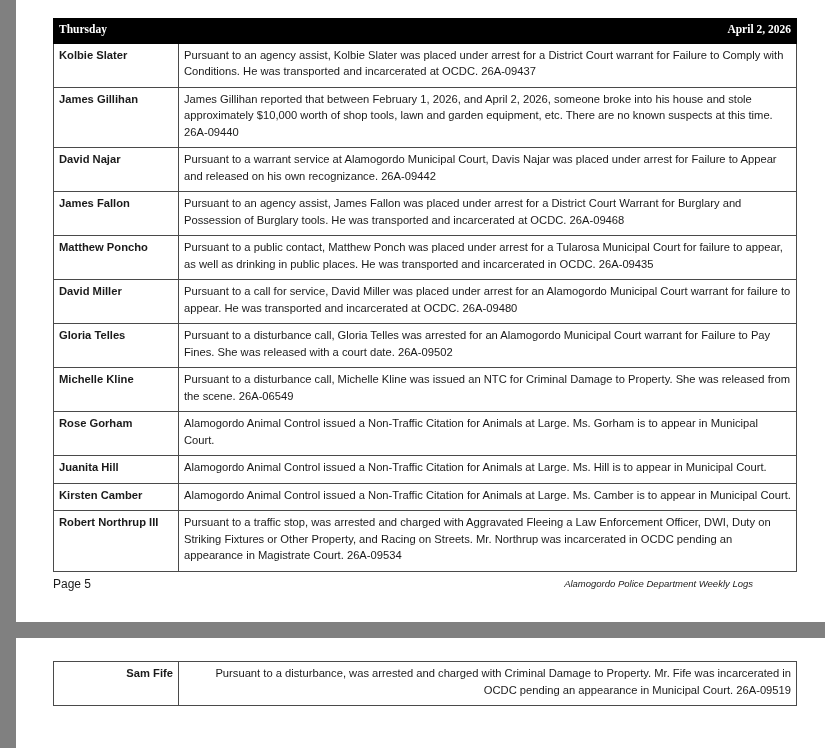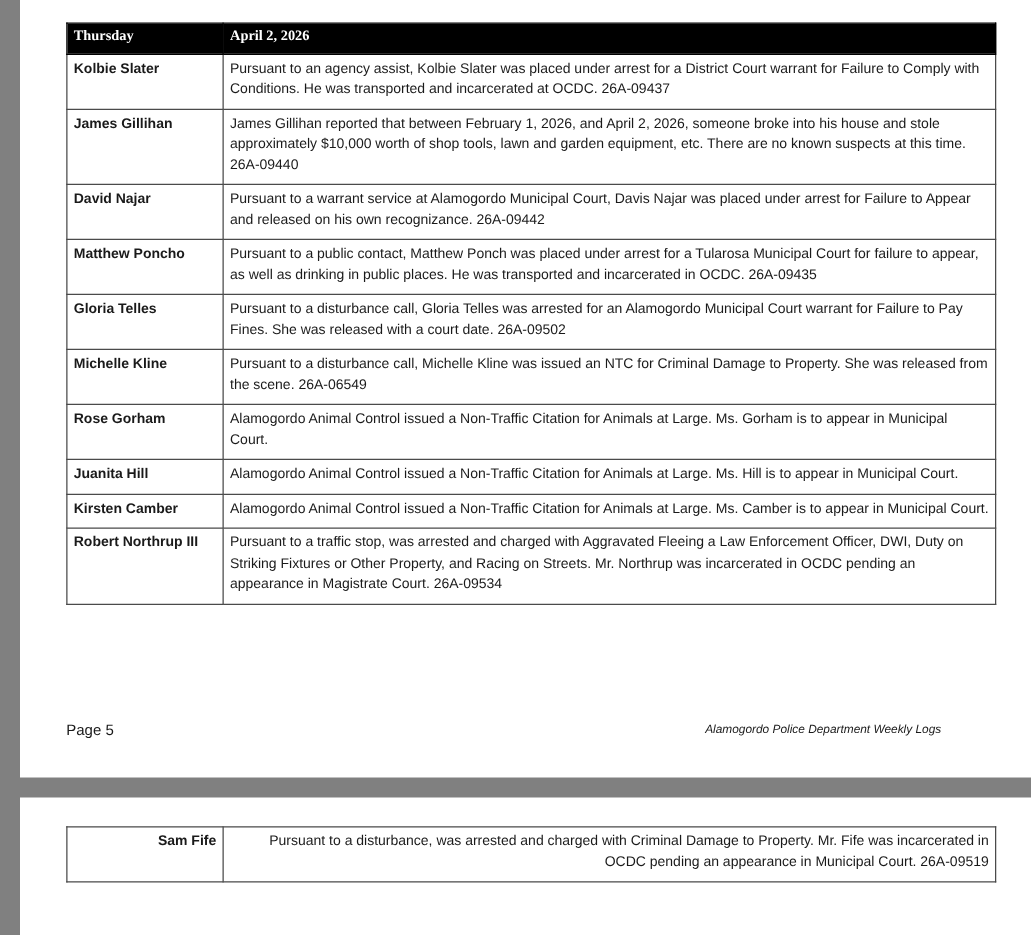--- a/index.html
+++ b/index.html
@@ -51,21 +51,21 @@
     table.log tr.head td {
       background: #000000;
       color: #ffffff;
       font-weight: bold;
       font-size: 11.5px;
       padding: 2px 5px 5px 5px;
       border-color: #000000;
       font-family: Liberation Serif, serif;
     }
     table.log tr.head td.date {
-      text-align: left;
+      text-align: right;
     }
     .footer-page {
       position: absolute;
       left: 37px;
       top: 577px;
       font-size: 12px;
     }
     .footer-title {
       position: absolute;
       right: 72px;
@@ -90,22 +90,30 @@
       </tr>
       <tr>
         <td class="name">James Gillihan</td>
         <td>James Gillihan reported that between February 1, 2026, and April 2, 2026, someone broke into his house and stole approximately $10,000 worth of shop tools, lawn and garden equipment, etc. There are no known suspects at this time. 26A-09440</td>
       </tr>
       <tr>
         <td class="name">David Najar</td>
         <td>Pursuant to a warrant service at Alamogordo Municipal Court, Davis Najar was placed under arrest for Failure to Appear and released on his own recognizance. 26A-09442</td>
       </tr>
       <tr>
+        <td class="name">James Fallon</td>
+        <td>Pursuant to an agency assist, James Fallon was placed under arrest for a District Court Warrant for Burglary and Possession of Burglary tools. He was transported and incarcerated at OCDC. 26A-09468</td>
+      </tr>
+      <tr>
         <td class="name">Matthew Poncho</td>
         <td>Pursuant to a public contact, Matthew Ponch was placed under arrest for a Tularosa Municipal Court for failure to appear, as well as drinking in public places. He was transported and incarcerated in OCDC. 26A-09435</td>
+      </tr>
+      <tr>
+        <td class="name">David Miller</td>
+        <td>Pursuant to a call for service, David Miller was placed under arrest for an Alamogordo Municipal Court warrant for failure to appear. He was transported and incarcerated at OCDC. 26A-09480</td>
       </tr>
       <tr>
         <td class="name">Gloria Telles</td>
         <td>Pursuant to a disturbance call, Gloria Telles was arrested for an Alamogordo Municipal Court warrant for Failure to Pay Fines. She was released with a court date. 26A-09502</td>
       </tr>
       <tr>
         <td class="name">Michelle Kline</td>
         <td>Pursuant to a disturbance call, Michelle Kline was issued an NTC for Criminal Damage to Property. She was released from the scene. 26A-06549</td>
       </tr>
       <tr>

